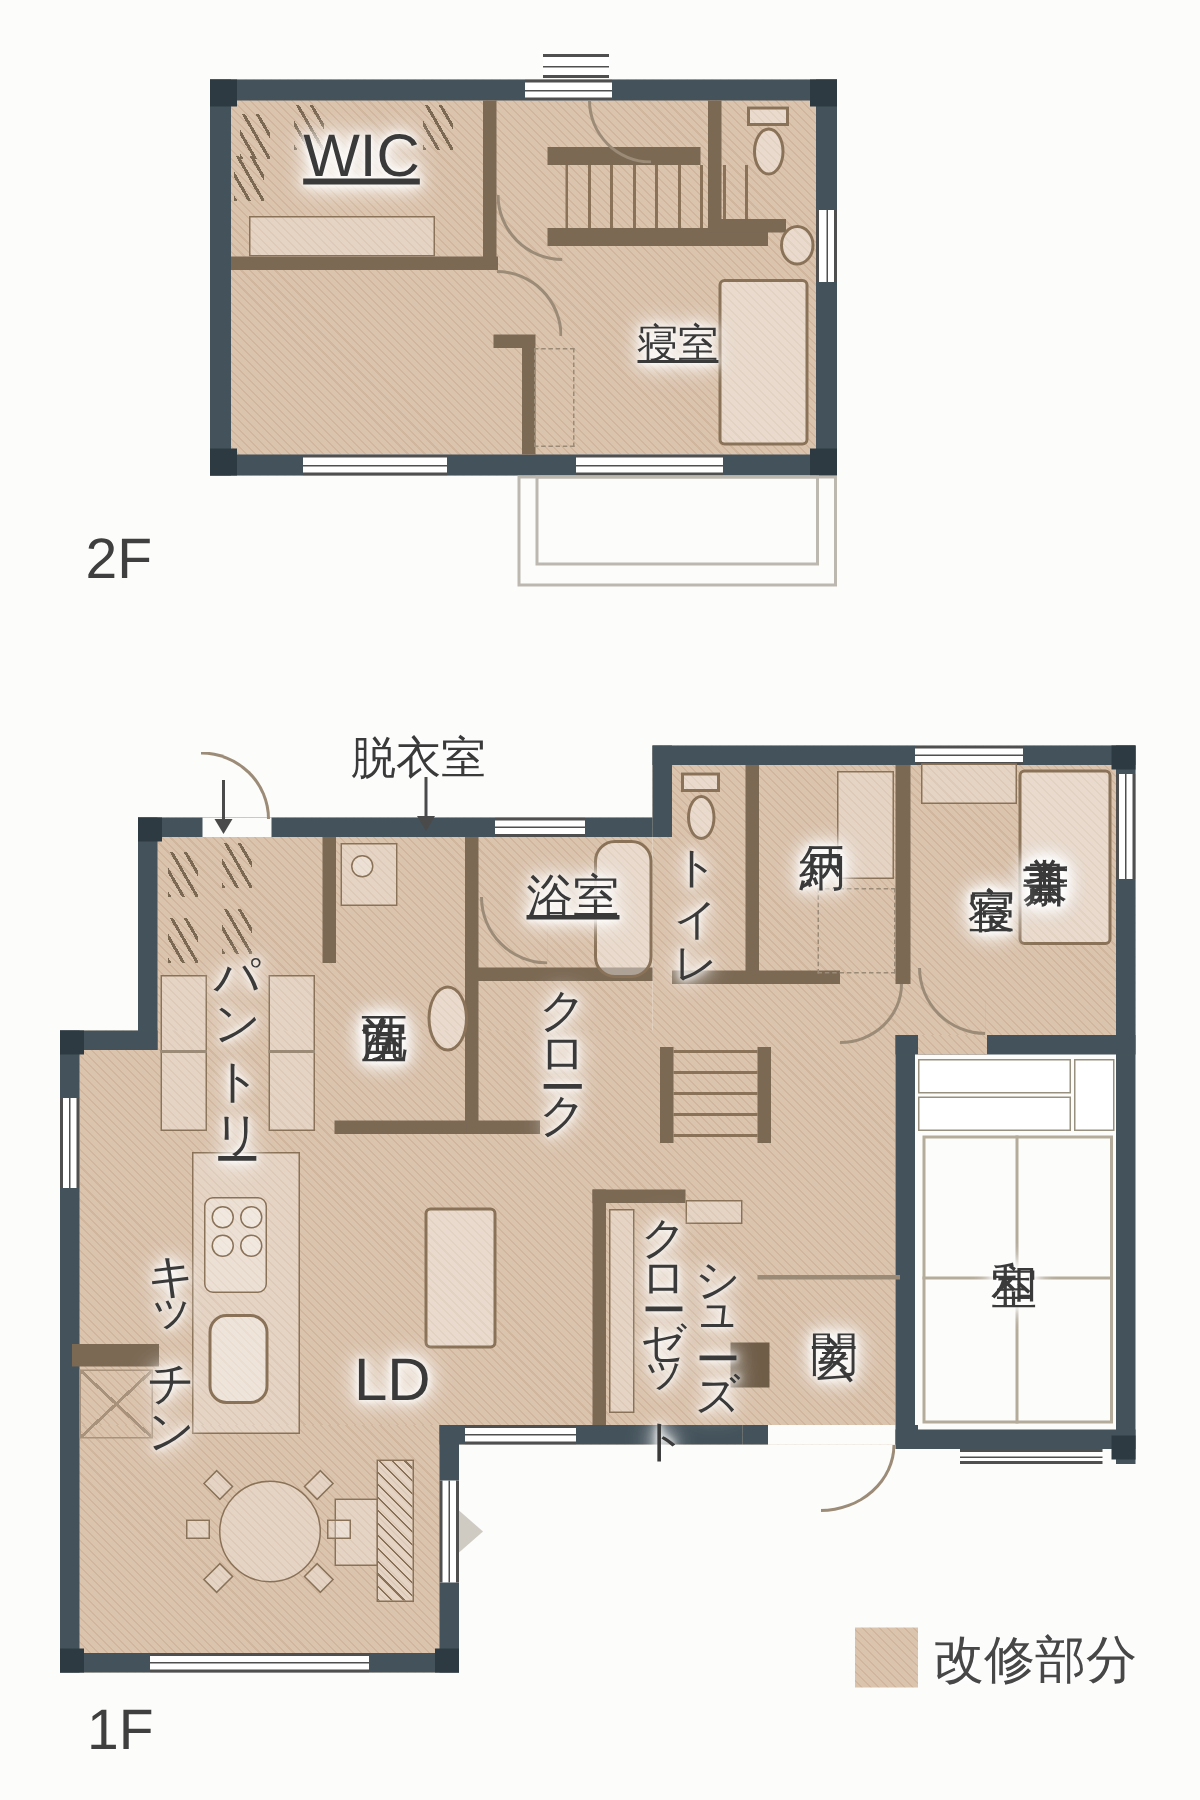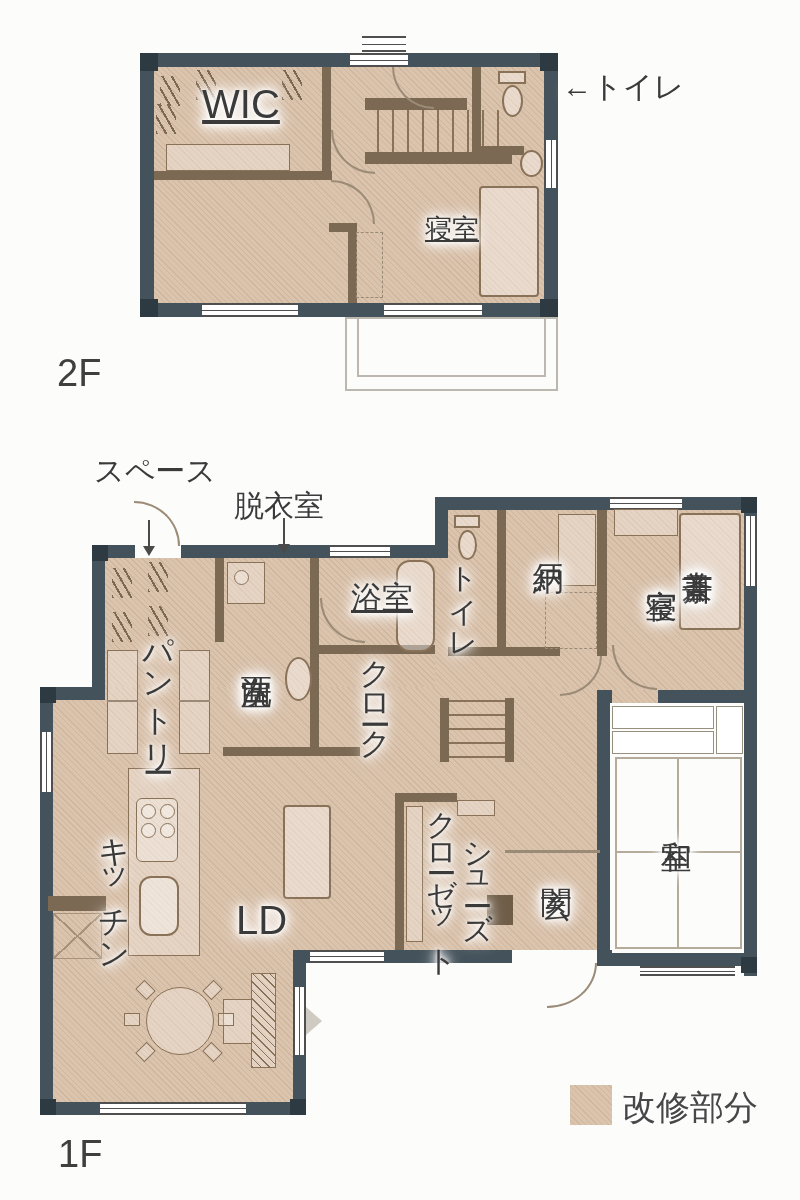--- a/index.html
+++ b/index.html
@@ -86,21 +86,20 @@
   <div class="abs iw" style="left:472px;top:146px;width:52px;height:9px;"></div>
   <div class="abs furn" style="left:498px;top:71px;width:28px;height:13px;"></div>
   <div class="abs furn ell" style="left:502px;top:85px;width:21px;height:32px;"></div>
   <div class="abs furn ell" style="left:520px;top:150px;width:23px;height:27px;"></div>
   <div class="abs furn" style="left:479px;top:186px;width:60px;height:111px;border-radius:4px;"></div>
   <div class="abs dash" style="left:356px;top:232px;width:27px;height:66px;"></div>
   <div class="abs arc arc-bl" style="left:392px;top:67px;width:42px;height:42px;"></div>
 
   <div class="lbl center" style="left:241px;top:82px;font-size:40px;">WIC</div>
   <div class="lbl center" style="left:452px;top:214px;font-size:27px;">寝室</div>
-  <div class="lbl" style="left:562px;top:70px;font-size:30px;">←トイレ</div>
   <div class="flab" style="left:57px;top:352px;">2F</div>
 
   <div class="abs tan" style="left:435px;top:497px;width:322px;height:203px;"></div>
   <div class="abs tan" style="left:92px;top:545px;width:343px;height:155px;"></div>
   <div class="abs tan" style="left:40px;top:687px;width:560px;height:263px;"></div>
   <div class="abs tan" style="left:40px;top:950px;width:266px;height:165px;"></div>
   <div class="abs tan" style="left:293px;top:950px;width:319px;height:13px;"></div>
   <div class="abs gapw" style="left:597px;top:690px;width:160px;height:286px;"></div>
 
   <div class="abs ow" style="left:92px;top:545px;width:343px;height:13px;"></div>
@@ -198,21 +197,20 @@
   <div class="abs thin" style="left:223px;top:999px;width:29px;height:45px;"></div>
   <div class="abs thin ell" style="left:146px;top:987px;width:68px;height:68px;"></div>
   <div class="abs thin" style="left:139px;top:982px;width:13px;height:16px;transform:rotate(-45deg);"></div>
   <div class="abs thin" style="left:206px;top:982px;width:13px;height:16px;transform:rotate(45deg);"></div>
   <div class="abs thin" style="left:124px;top:1013px;width:16px;height:13px;"></div>
   <div class="abs thin" style="left:218px;top:1013px;width:16px;height:13px;"></div>
   <div class="abs thin" style="left:139px;top:1044px;width:13px;height:16px;transform:rotate(45deg);"></div>
   <div class="abs thin" style="left:206px;top:1044px;width:13px;height:16px;transform:rotate(-45deg);"></div>
 
   <div class="lbl" style="left:80px;top:454px;width:150px;font-size:30px;text-align:center;">
-    <div>スペース</div>
   </div>
   <div class="abs darr-line" style="left:148px;top:520px;width:2px;height:26px;"></div>
   <div class="abs darr-head" style="left:143px;top:546px;"></div>
   <div class="lbl" style="left:234px;top:489px;font-size:30px;">脱衣室</div>
   <div class="abs darr-line" style="left:283px;top:518px;width:2px;height:26px;"></div>
   <div class="abs darr-head" style="left:278px;top:544px;"></div>
 
   <div class="lbl center" style="left:382px;top:581px;font-size:31px;">浴室</div>
   <div class="lbl vert" style="left:447px;top:546px;font-size:29px;">トイレ</div>
   <div class="lbl vert" style="left:530px;top:540px;font-size:31px;">納戸</div>

